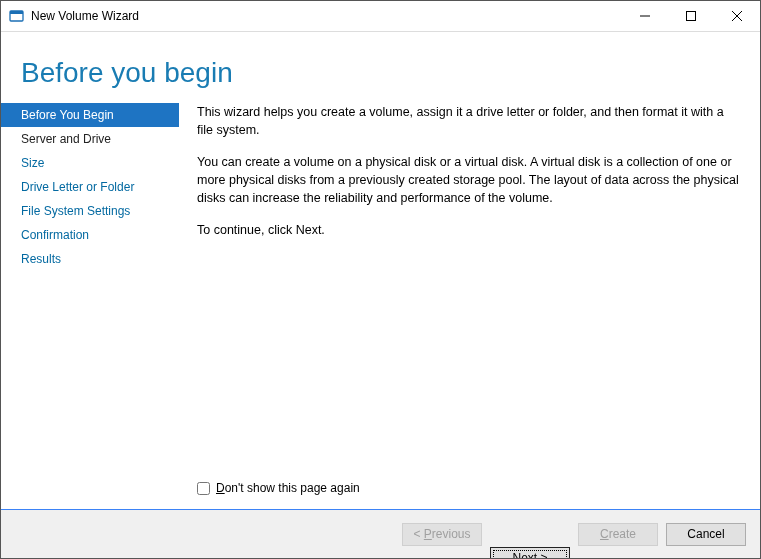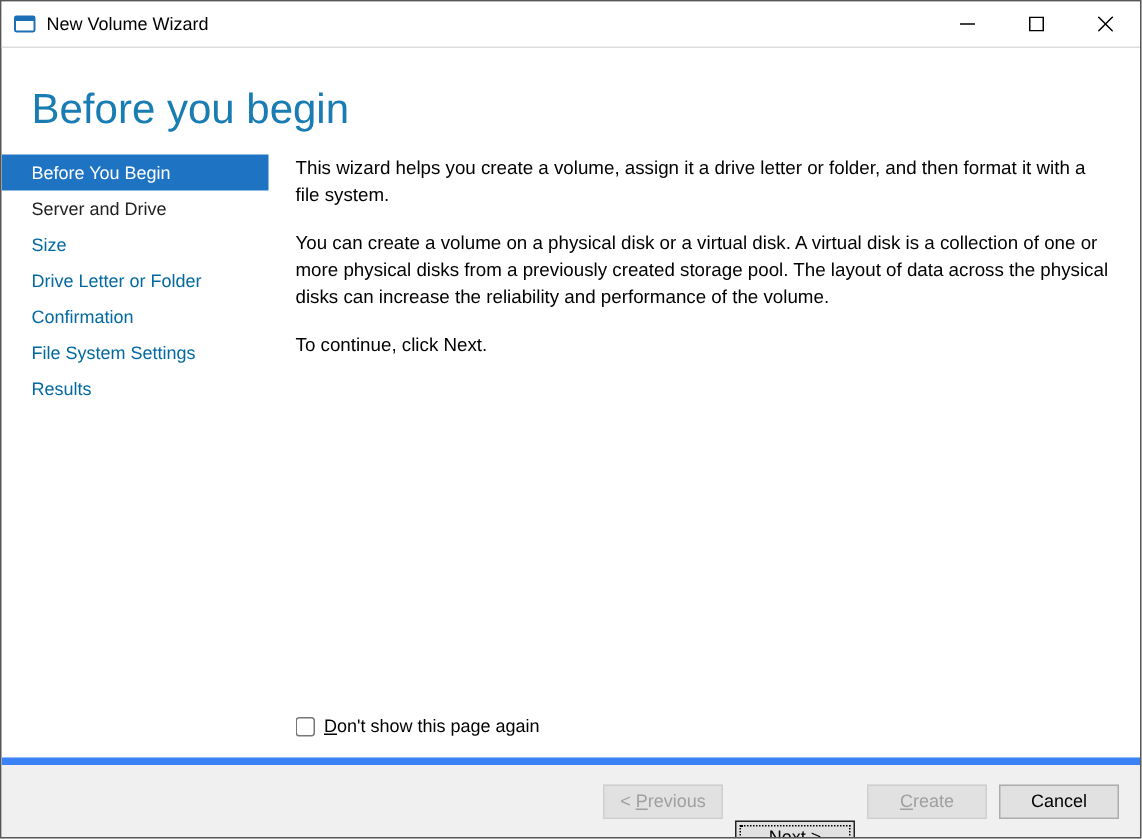--- a/index.html
+++ b/index.html
@@ -103,21 +103,21 @@
     padding-bottom: 12px;
     font-size: 12px;
   }
   .skip-row input[type="checkbox"] {
     width: 13px; height: 13px; margin: 0;
   }
   .skip-row label .u { text-decoration: underline; }
 
   .footer {
     height: 49px;
-    border-top: 5px solid #3b82f6;
+    border-top: 1px solid #3b82f6;
     background: #f0f0f0;
     display: flex;
     align-items: center;
     justify-content: flex-end;
     gap: 8px;
     padding: 0 14px;
   }
   .btn {
     min-width: 80px;
     height: 23px;
@@ -188,24 +188,24 @@
       <div class="side-item">
           <span>Server and Drive</span>
         </div>
       <div class="side-item disabled">
           <span>Size</span>
         </div>
       <div class="side-item disabled">
           <span>Drive Letter or Folder</span>
         </div>
       <div class="side-item disabled">
+          <span>File System Settings</span>
+        </div>
+      <div class="side-item disabled">
           <span>Confirmation</span>
-        </div>
-      <div class="side-item disabled">
-          <span>File System Settings</span>
         </div>
       <div class="side-item disabled">
           <span>Results</span>
         </div>
     </div>
 
     <div class="content">
       <p>This wizard helps you create a volume, assign it a drive letter or folder, and then format it with a file system.</p>
       <p>You can create a volume on a physical disk or a virtual disk. A virtual disk is a collection of one or more physical disks from a previously created storage pool. The layout of data across the physical disks can increase the reliability and performance of the volume.</p>
       <p>To continue, click Next.</p>

